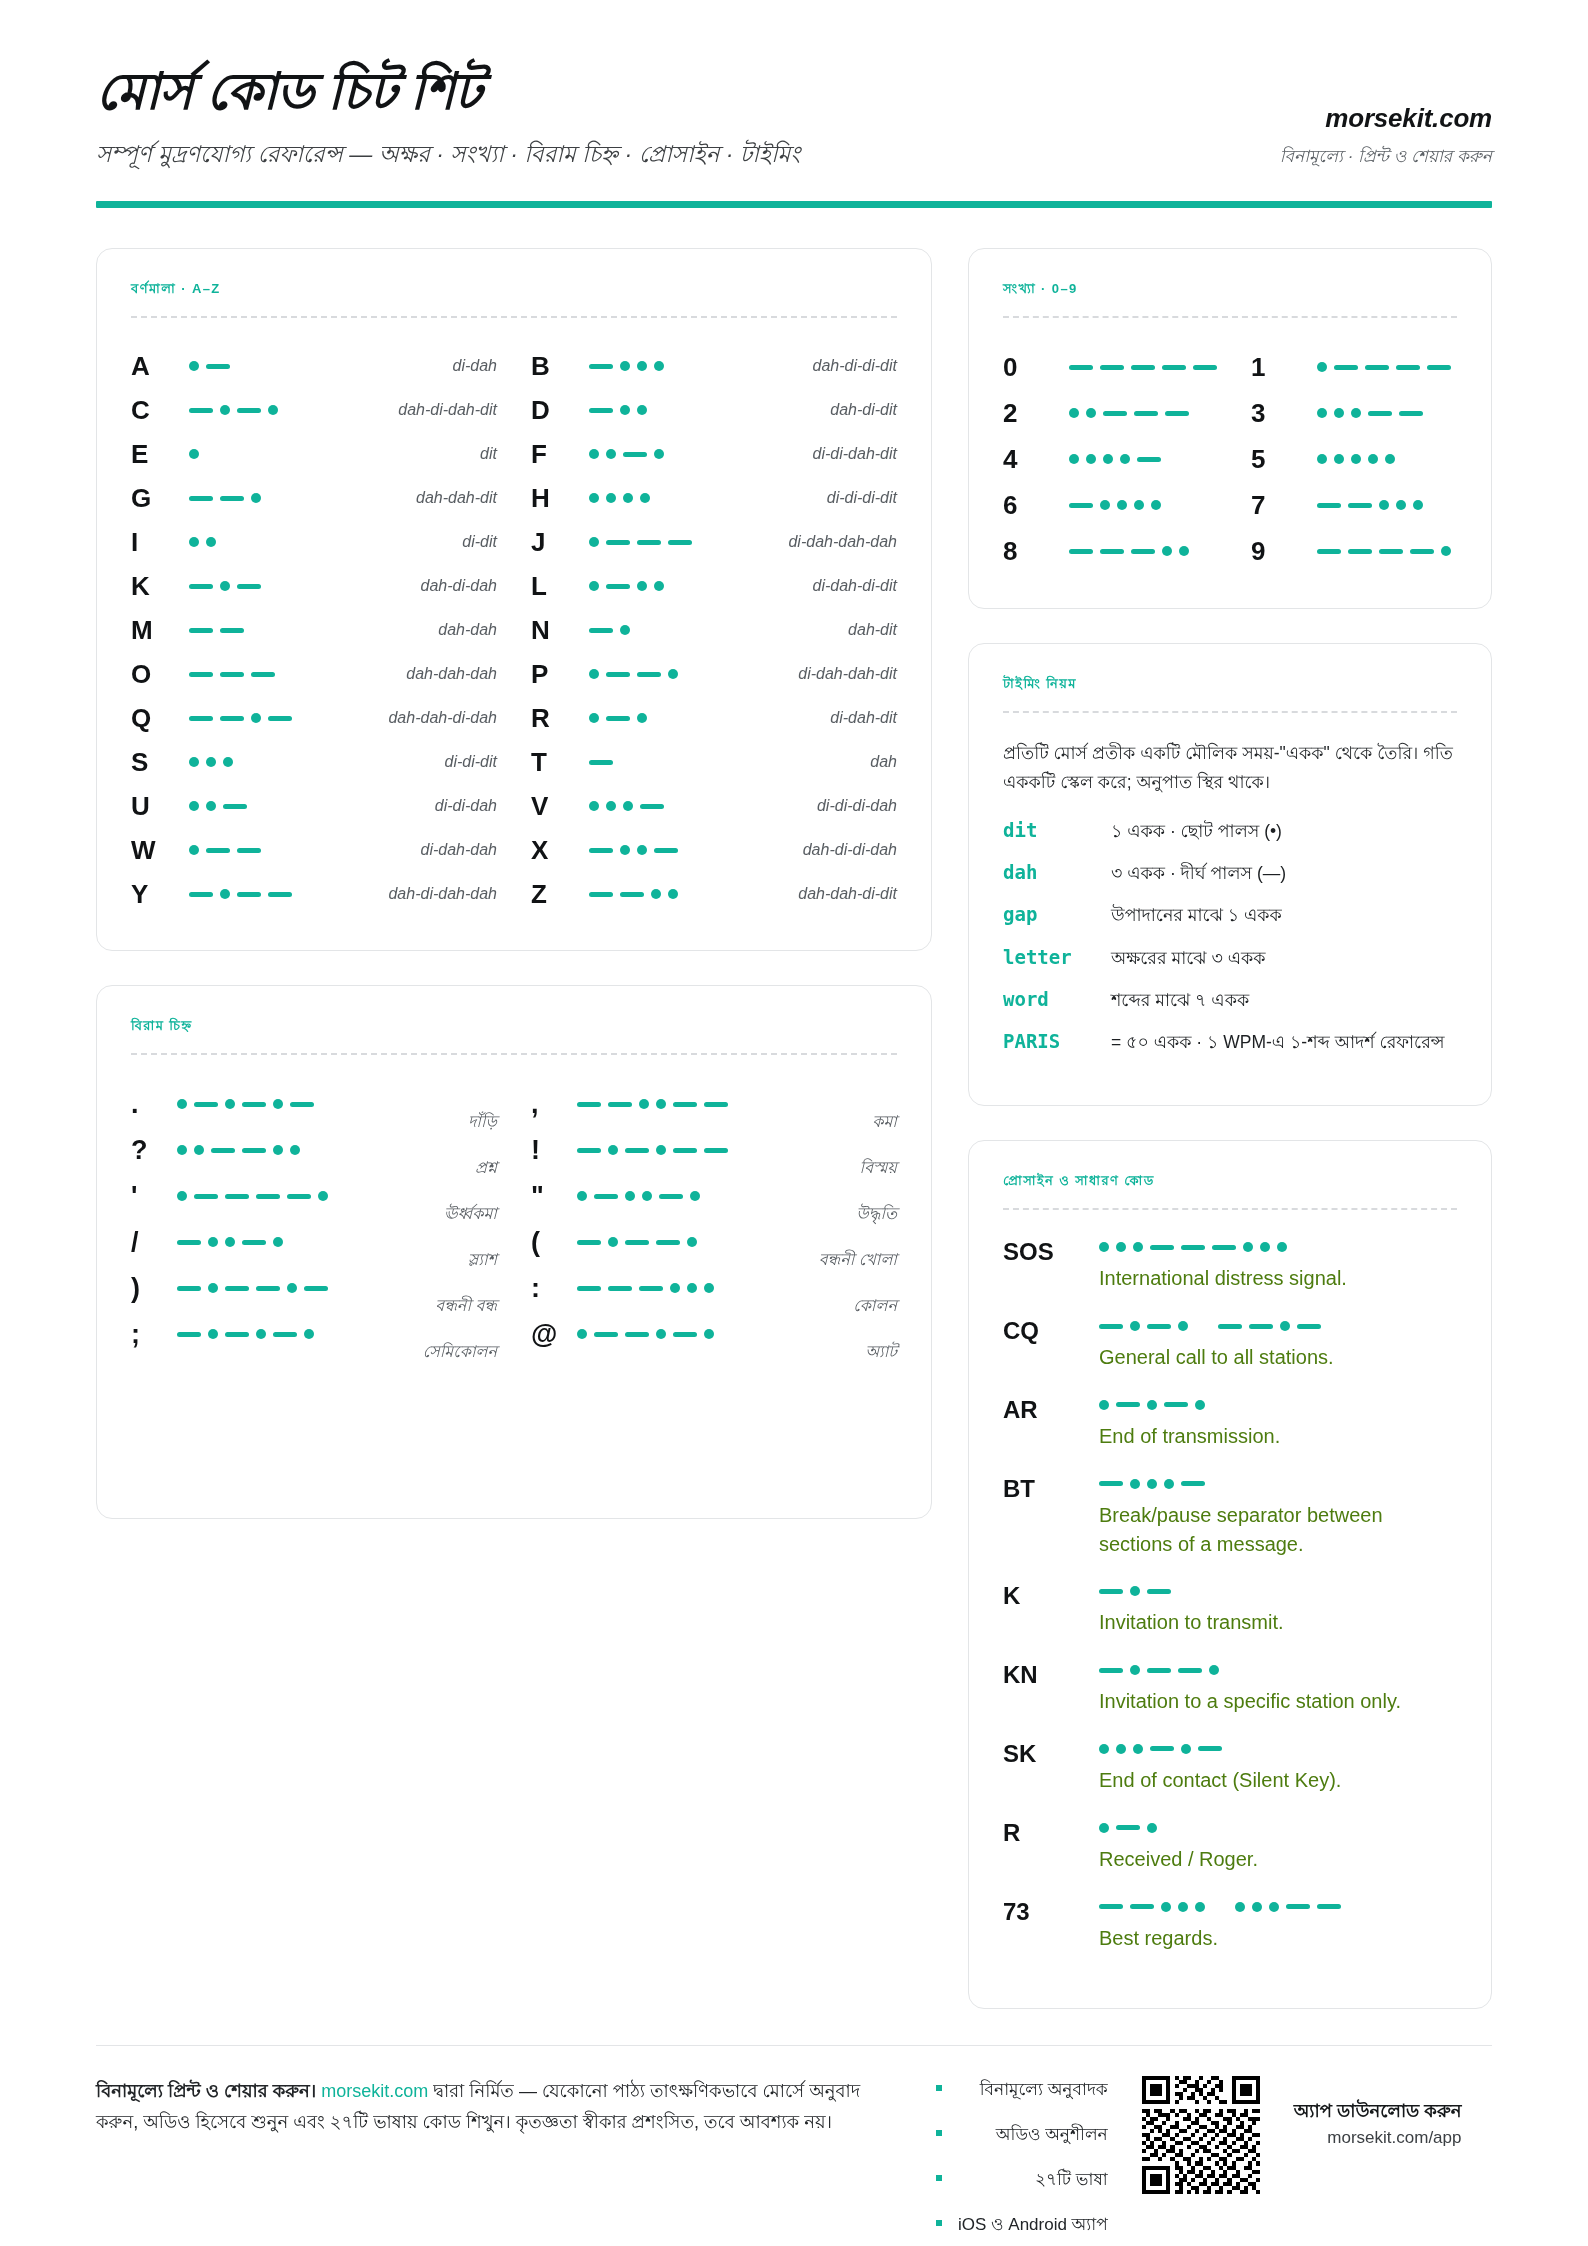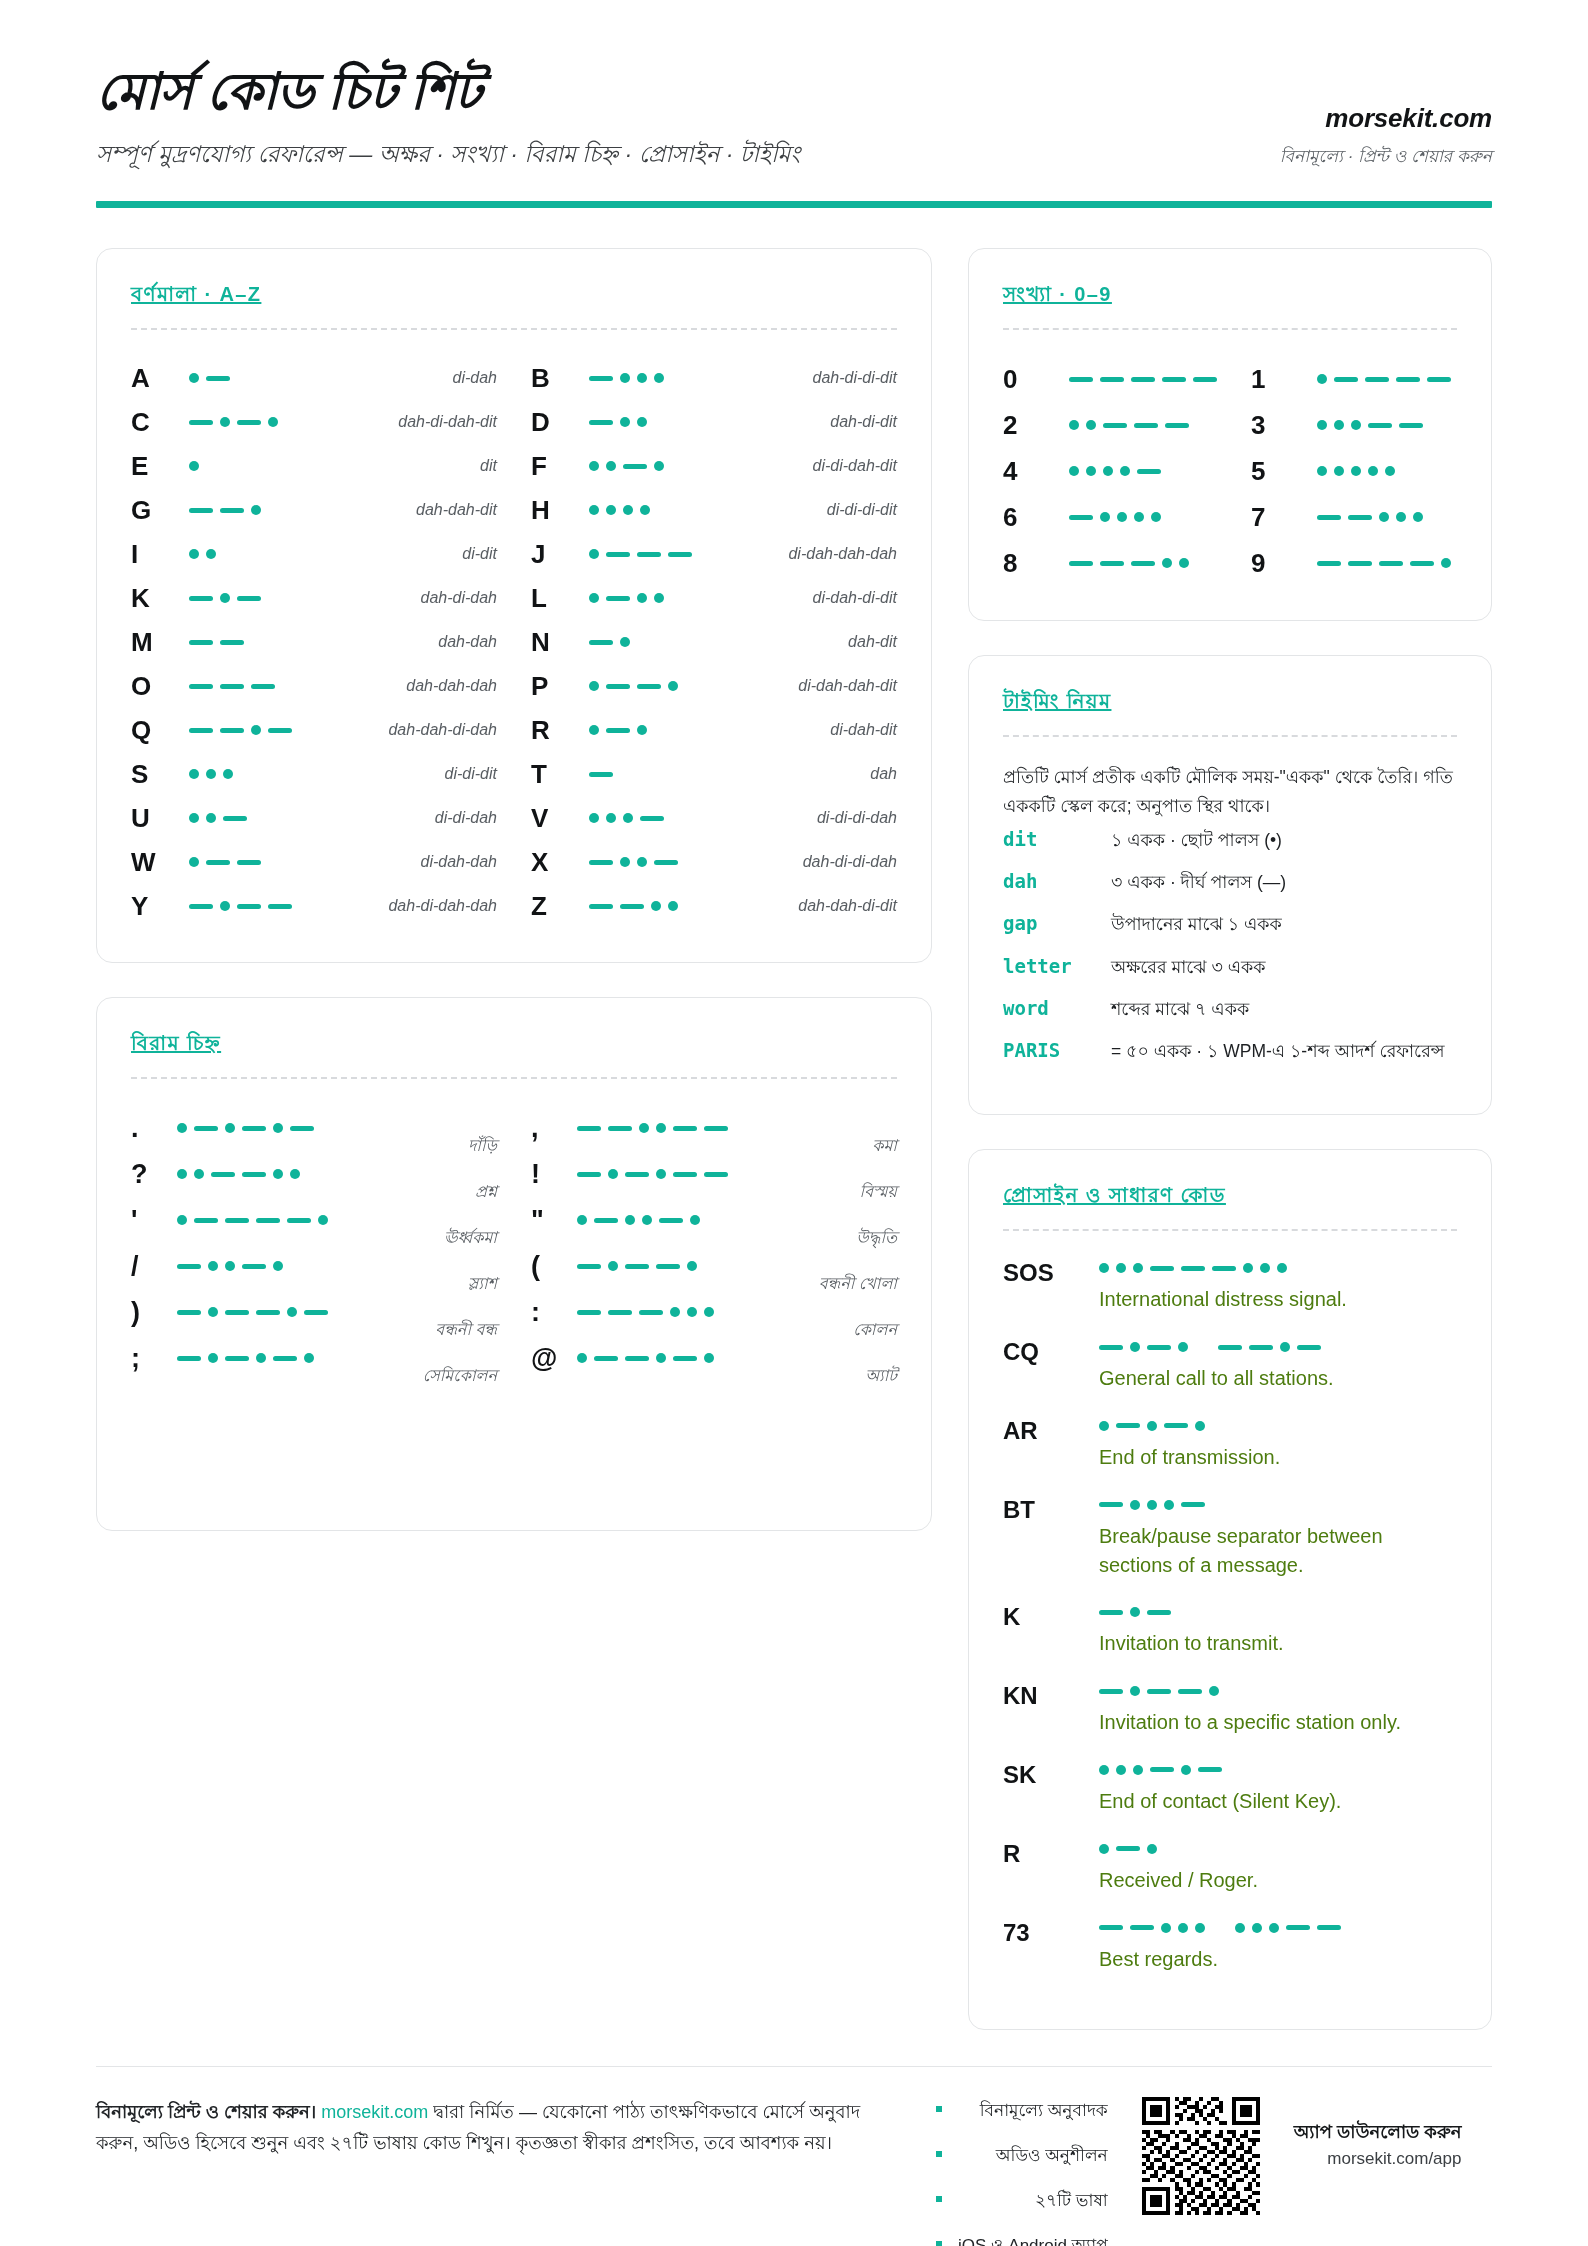--- a/index.html
+++ b/index.html
@@ -66,26 +66,25 @@
   }
   .col { display: flex; flex-direction: column; gap: 34px; }
 
   .card {
     border: 1.5px solid #e3e5e7;
     border-radius: 16px;
     background: #fff;
     padding: 30px 34px 34px 34px;
   }
   .card-title {
-    font-size: 20px;
+    font-size: 13px;
     font-weight: 700;
     color: #0FB39A;
     letter-spacing: 1.4px;
     margin-bottom: 16px;
-    text-decoration: underline;
   }
   .card-rule {
     border-top: 2px dashed #d8dadd;
     margin-bottom: 26px;
   }
 
   
   .morse { display: flex; align-items: center; gap: 7px; }
   .dot {
     width: 10px; height: 10px;
@@ -139,21 +138,21 @@
   .punc-row .sym { width: 46px; font-size: 27px; }
   .punc-row .say { font-size: 16px; margin-top: 36px; }
 
   .punc-card { min-height: 534px; }
 
   
   .timing-intro {
     font-size: 17.5px;
     line-height: 1.62;
     color: #25282b;
-    margin-bottom: 7px;
+    margin-bottom: 22px;
   }
   .timing-row {
     display: flex;
     align-items: flex-start;
     margin-bottom: 16px;
   }
   .timing-key {
     width: 108px;
     flex: none;
     font-family: "DejaVu Sans Mono", "Liberation Mono", monospace;

